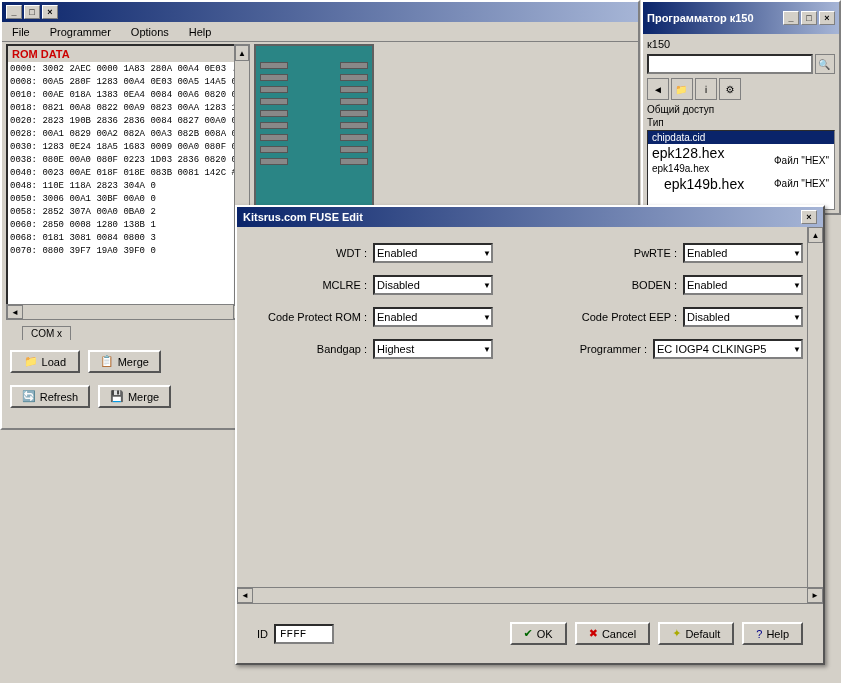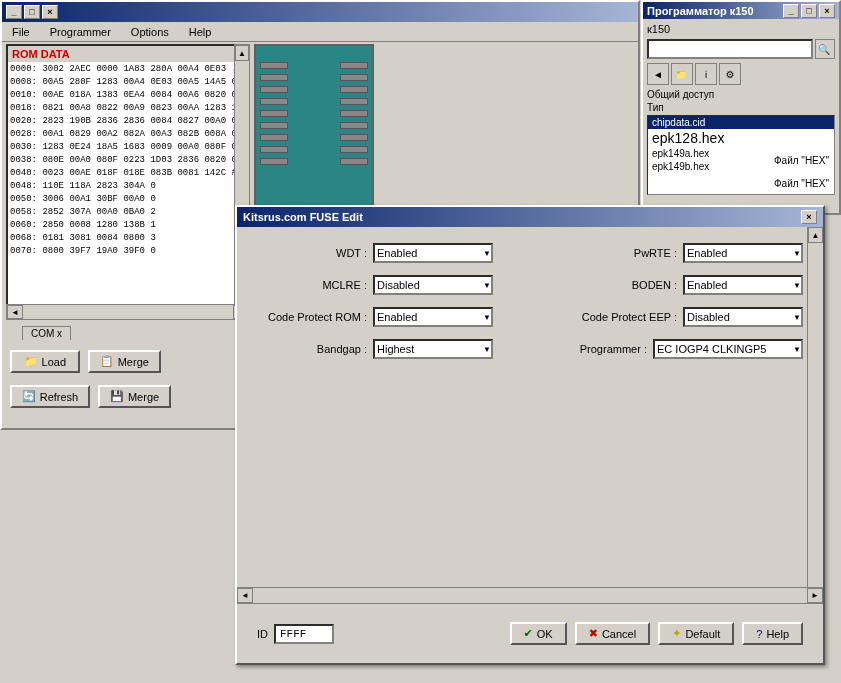--- a/index.html
+++ b/index.html
@@ -338,21 +338,21 @@
     </button>
   </div>
 
   <div style="position:absolute; bottom:10px; left:250px; display:flex; flex-direction:column; gap:4px;">
     <div style="border:1px inset #808080; background:#fff; padding:1px 6px; font-size:10px; width:140px;">MetFM2_629_v2.hex</div>
     <div style="font-size:10px; color:#800000;">Файл "H</div>
   </div>
 </div>
 
 <div style="position:absolute; top:0; right:0; width:200px; height:215px; background:#d4d0c8; border:2px solid #fff; border-right-color:#808080; border-bottom-color:#808080;">
-  <div style="background:linear-gradient(to right,#0a246a,#a6b5d6); color:#fff; height:17px; display:flex; align-items:center; justify-content:space-between; padding:0 4px; font-size:11px; font-weight:bold;">
+  <div style="background:linear-gradient(to right,#0a246a,#a6b5d6); color:#fff; height:32px; display:flex; align-items:center; justify-content:space-between; padding:0 4px; font-size:11px; font-weight:bold;">
     <span>Программатор к150</span>
     <div style="display:flex; gap:2px;">
       <div class="title-btn">_</div>
       <div class="title-btn">□</div>
       <div class="title-btn">×</div>
     </div>
   </div>
   <div style="padding:4px;">
     <div style="font-size:11px; font-weight:normal; margin-bottom:4px;">к150</div>
 
@@ -369,21 +369,21 @@
     </div>
 
     <div style="font-size:10px; margin-bottom:2px;">Общий доступ</div>
 
     <div style="font-size:10px; margin-bottom:2px;">Тип</div>
 
     <div style="border:1px inset #808080; background:#fff; height:80px; overflow:auto;">
       <div style="padding:1px 4px; font-size:10px; background:#0a246a; color:#fff;">chipdata.cid</div>
       <div style="padding:1px 4px; font-size:14px;">epk128.hex</div>
       <div style="padding:1px 4px; font-size:10px;">epk149a.hex</div>
-      <div style="padding:1px 4px; font-size:10px;">epk149b.hex</div>
+      <div style="padding:1px 16px; font-size:14px;">epk149b.hex</div>
     </div>
   </div>
 </div>
 
 <div style="position:absolute; top:155px; right:12px; font-size:10px; font-family:Tahoma,sans-serif;">Файл "HEX"</div>
 <div style="position:absolute; top:178px; right:12px; font-size:10px; font-family:Tahoma,sans-serif;">Файл "HEX"</div>
 
 <div class="fuse-dialog">
   <div class="fuse-title">
     <span>Kitsrus.com FUSE Edit</span>

